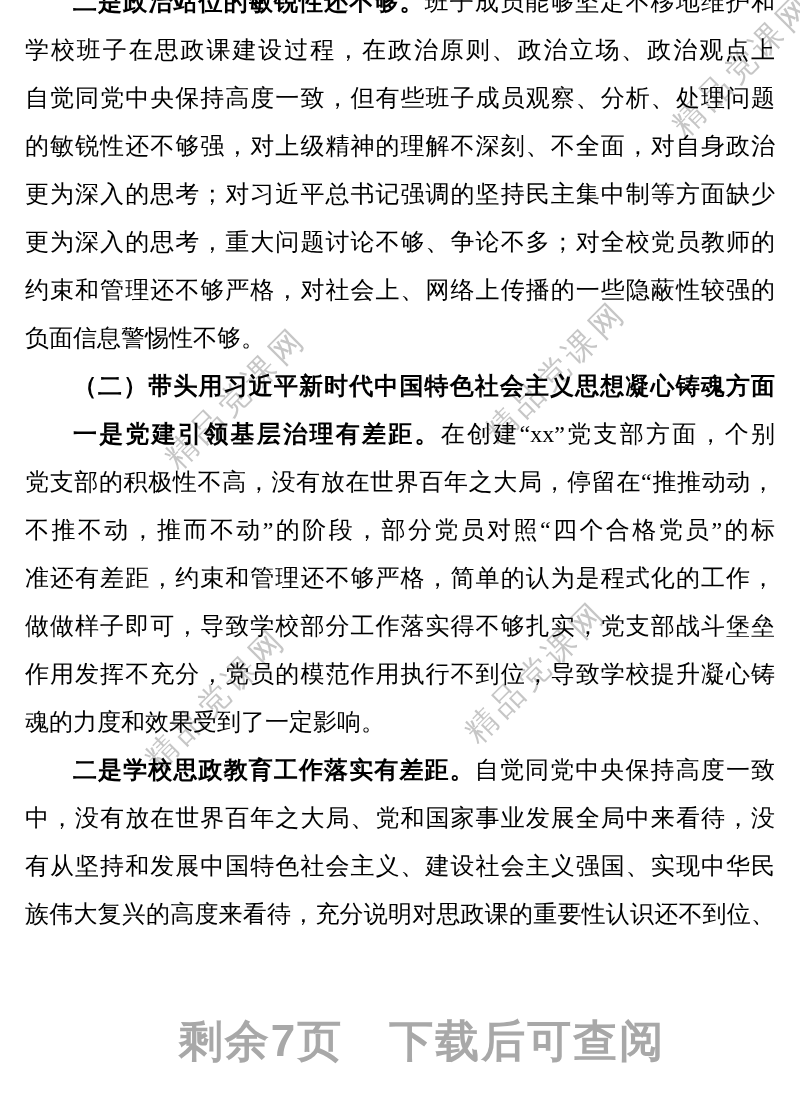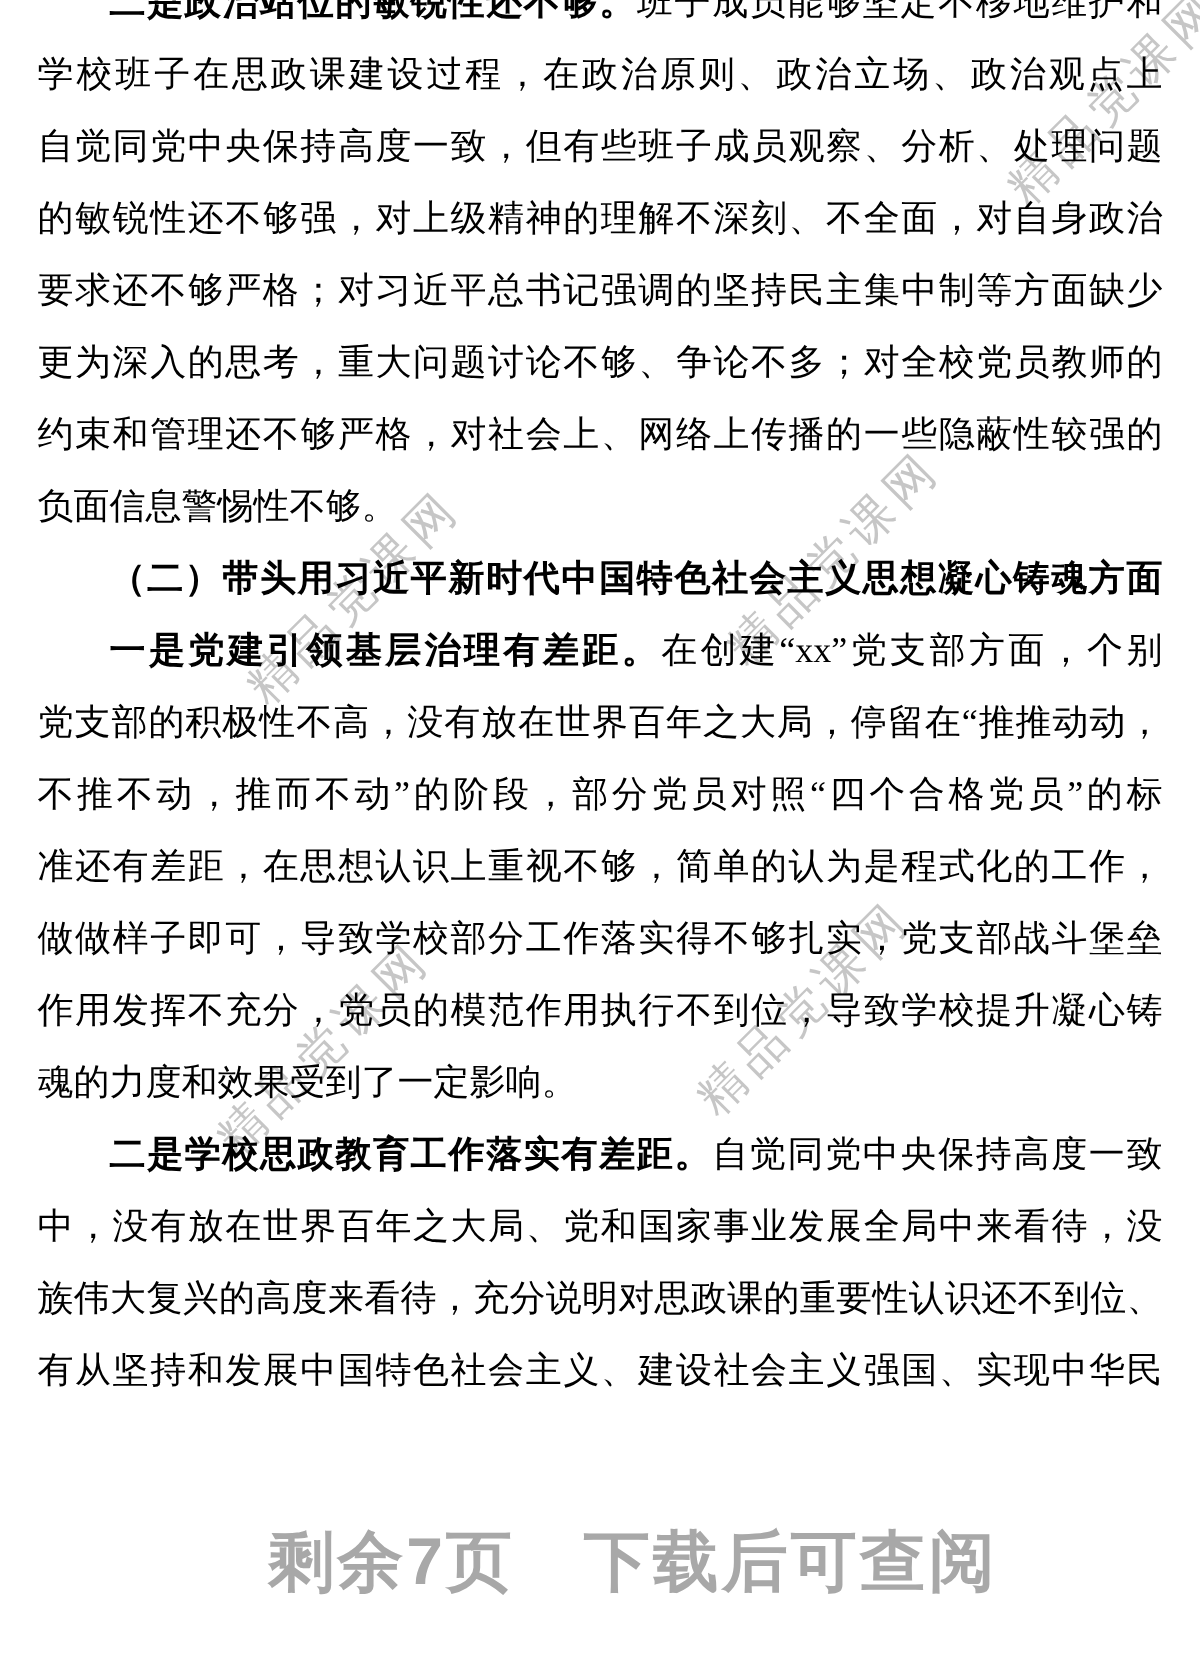--- a/index.html
+++ b/index.html
@@ -71,33 +71,33 @@
       <div class="wm" style="left: 475px; top: 422px;">精品党课网</div>
       <div class="wm" style="left: 135px; top: 749px;">精品党课网</div>
       <div class="wm" style="left: 455px; top: 722px;">精品党课网</div>
       <div class="wm" style="left: 662px; top: 115px;">精品党课网</div>
     </div>
   <div class="doc-text">
       <div class="line indent"><span class="run bold">二是政治站位的敏锐性还不够。</span><span class="run">班子成员能够坚定不移地维护和</span></div>
       <div class="line"><span class="run">学校班子在思政课建设过程，在政治原则、政治立场、政治观点上</span></div>
       <div class="line"><span class="run">自觉同党中央保持高度一致，但有些班子成员观察、分析、处理问题</span></div>
       <div class="line"><span class="run">的敏锐性还不够强，对上级精神的理解不深刻、不全面，对自身政治</span></div>
-      <div class="line"><span class="run">要求还不够严格；对习近平总书记强调的坚持民主集中制等方面缺少</span></div>
+      <div class="line"><span class="run">更为深入的思考；对习近平总书记强调的坚持民主集中制等方面缺少</span></div>
       <div class="line"><span class="run">更为深入的思考，重大问题讨论不够、争论不多；对全校党员教师的</span></div>
       <div class="line"><span class="run">约束和管理还不够严格，对社会上、网络上传播的一些隐蔽性较强的</span></div>
       <div class="line end"><span class="run">负面信息警惕性不够。</span></div>
       <div class="line indent"><span class="run bold">（二）带头用习近平新时代中国特色社会主义思想凝心铸魂方面</span></div>
       <div class="line indent"><span class="run bold">一是党建引领基层治理有差距。</span><span class="run">在创建“xx”党支部方面，个别</span></div>
       <div class="line"><span class="run">党支部的积极性不高，没有放在世界百年之大局，停留在“推推动动，</span></div>
       <div class="line"><span class="run">不推不动，推而不动”的阶段，部分党员对照“四个合格党员”的标</span></div>
-      <div class="line"><span class="run">准还有差距，在思想认识上重视不够，简单的认为是程式化的工作，</span></div>
+      <div class="line"><span class="run">准还有差距，约束和管理还不够严格，简单的认为是程式化的工作，</span></div>
       <div class="line"><span class="run">做做样子即可，导致学校部分工作落实得不够扎实，党支部战斗堡垒</span></div>
       <div class="line"><span class="run">作用发挥不充分，党员的模范作用执行不到位，导致学校提升凝心铸</span></div>
       <div class="line end"><span class="run">魂的力度和效果受到了一定影响。</span></div>
       <div class="line indent"><span class="run bold">二是学校思政教育工作落实有差距。</span><span class="run">自觉同党中央保持高度一致</span></div>
       <div class="line"><span class="run">中，没有放在世界百年之大局、党和国家事业发展全局中来看待，没</span></div>
+      <div class="line"><span class="run">有从坚持和发展中国特色社会主义、建设社会主义强国、实现中华民</span></div>
       <div class="line"><span class="run">族伟大复兴的高度来看待，充分说明对思政课的重要性认识还不到位、</span></div>
-      <div class="line"><span class="run">有从坚持和发展中国特色社会主义、建设社会主义强国、实现中华民</span></div>
     </div>
   <div class="footer-notice">
     <span>剩余7页</span><span class="footer-gap"></span><span>下载后可查阅</span>
   </div>
 </div>
 
 </body></html>

